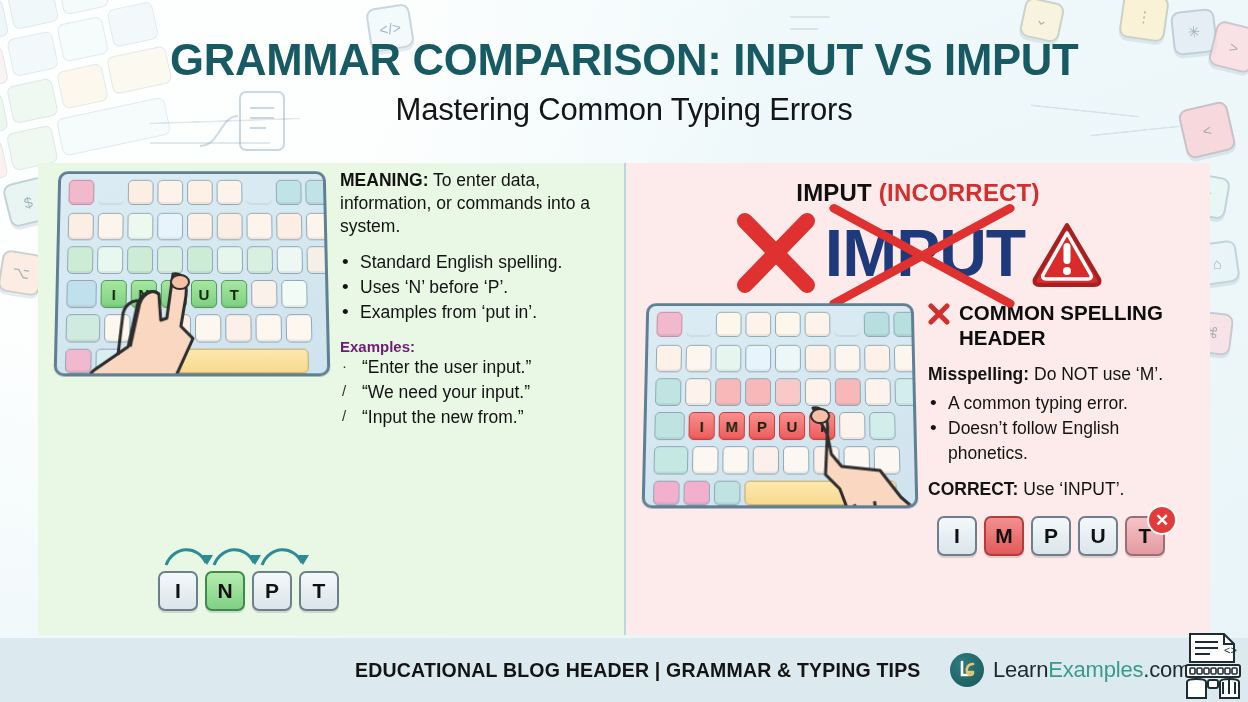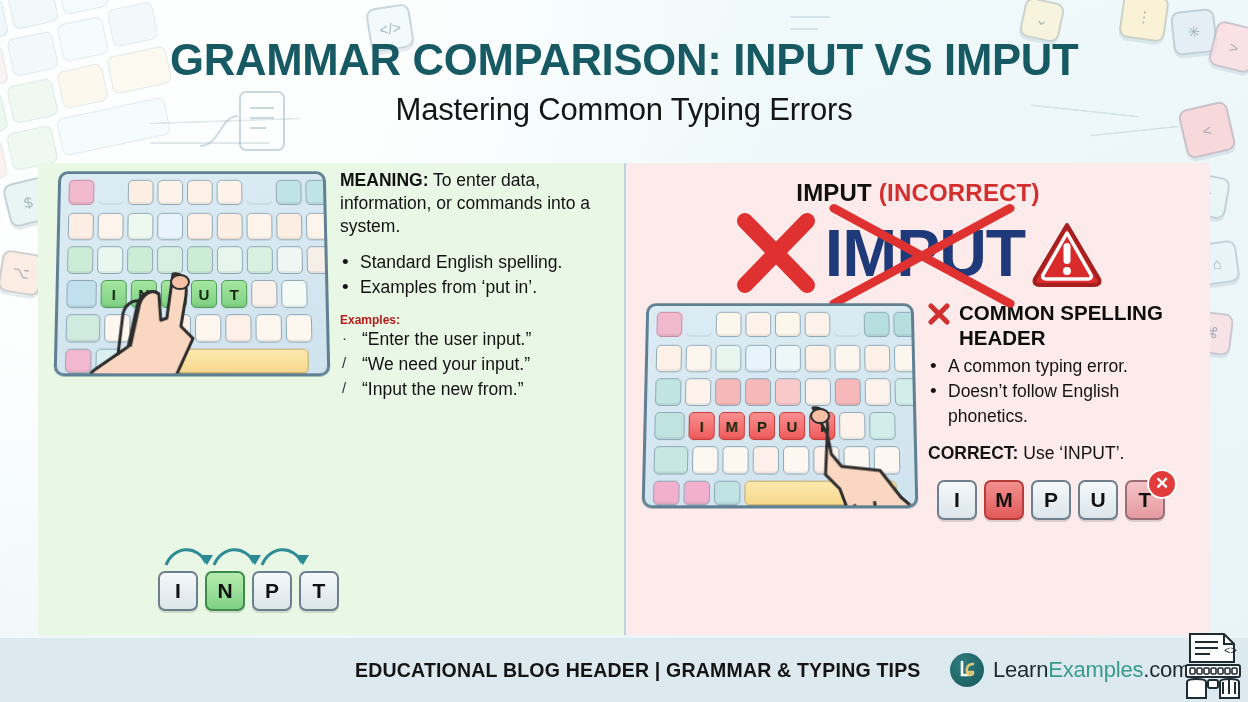--- a/index.html
+++ b/index.html
@@ -65,21 +65,21 @@
   
   .body-row { display:flex; padding:6px 0 0 18px; gap:12px; }
   .kb-wrap { width:272px; flex:0 0 272px; }
   .txt { flex:1; padding-right:14px; }
 
   .lead { font-size:17.5px; color:#131313; line-height:1.32; }
   .lead b { font-weight:bold; }
   ul.bl { list-style:none; margin-top:12px; }
   ul.bl li { font-size:17.5px; color:#131313; line-height:1.42; padding-left:20px; position:relative; }
   ul.bl li:before { content:"•"; position:absolute; left:2px; top:-1px; font-size:19px; }
-  .ex-title { font-size:12px; font-weight:bold; color:#b91c1c; margin-top:13px; }
+  .ex-title { font-size:15px; font-weight:bold; color:#701a75; margin-top:13px; }
   ul.ex { list-style:none; }
   ul.ex li { font-size:17.5px; color:#131313; line-height:1.42; padding-left:22px; position:relative; }
   ul.ex li .mk { position:absolute; left:2px; top:0; font-size:15px; color:#333; }
 
   .head-x { font-size:20.5px; font-weight:bold; color:#0d0d0d; line-height:1.2;
             display:flex; gap:9px; align-items:flex-start; }
   .head-x .xi { flex:0 0 auto; margin-top:2px; }
   .sub-lead { font-size:17.5px; color:#131313; margin-top:13px; line-height:1.35; }
   .sub-lead b { font-weight:bold; }
   .correct-line { font-size:17.5px; color:#131313; margin-top:14px; }
@@ -273,20 +273,21 @@
             </svg>
           </div>
         </div>
 
         <div class="txt">
           <div class="lead">
             <b>MEANING:</b><span> To enter data, information, or commands into a system.</span>
           </div>
           <ul class="bl">
             <li>Standard English spelling.</li>
+            <li>Uses ‘N’ before ‘P’.</li>
             <li>Examples from ‘put in’.</li>
           </ul>
           <div class="ex-title">Examples:</div>
           <ul class="ex">
             <li>
               <span class="mk">·</span><span>“Enter the user input.”</span>
             </li>
             <li>
               <span class="mk">/</span><span>“We need your input.”</span>
             </li>
@@ -415,20 +416,23 @@
         </div>
 
         <div class="txt">
           <div class="head-x">
             <svg class="xi" width="22" height="22" viewBox="0 0 22 22">
               <path d="M3 3 L19 19 M19 3 L3 19" stroke="#d32f2f" stroke-width="5" stroke-linecap="round"></path>
             </svg>
             <span>COMMON SPELLING HEADER</span>
           </div>
 
+          <div class="sub-lead">
+            <b>Misspelling:</b><span> Do NOT use ‘M’.</span>
+          </div>
 
           <ul class="bl" style="margin-top:4px;">
             <li>A common typing error.</li>
             <li>Doesn’t follow English phonetics.</li>
           </ul>
 
           <div class="correct-line">
             <b>CORRECT:</b><span> Use ‘INPUT’.</span>
           </div>
 

